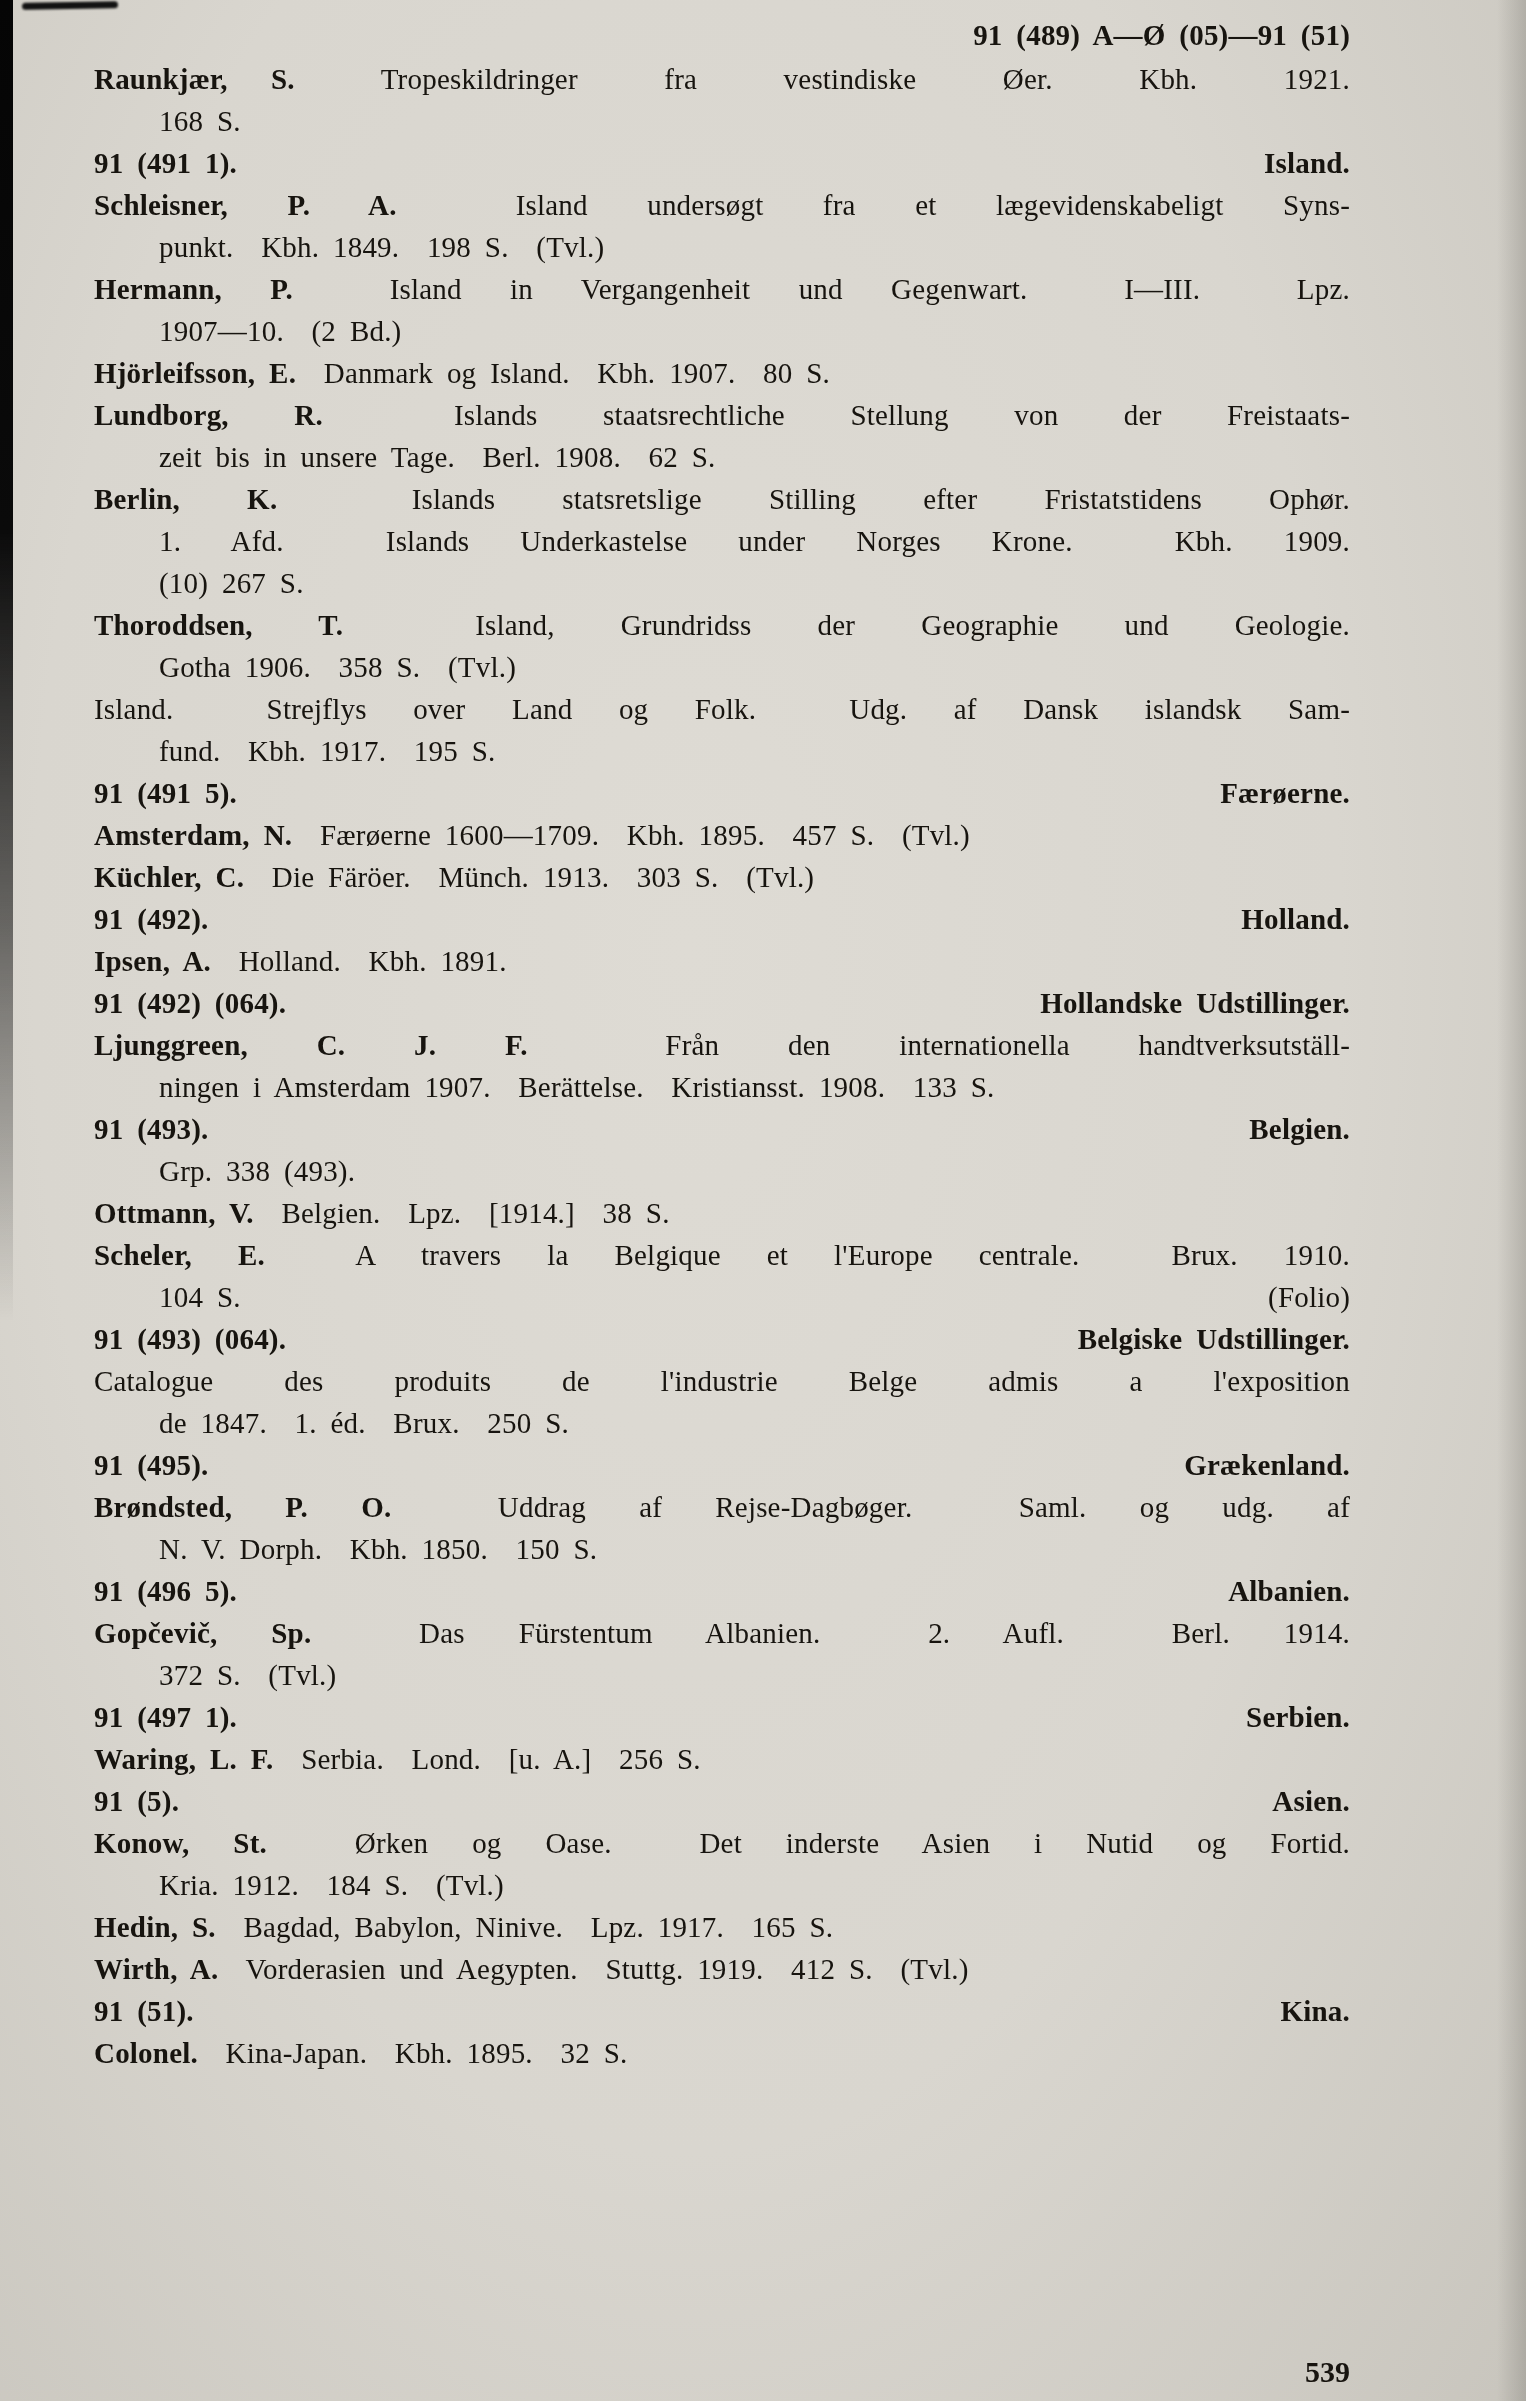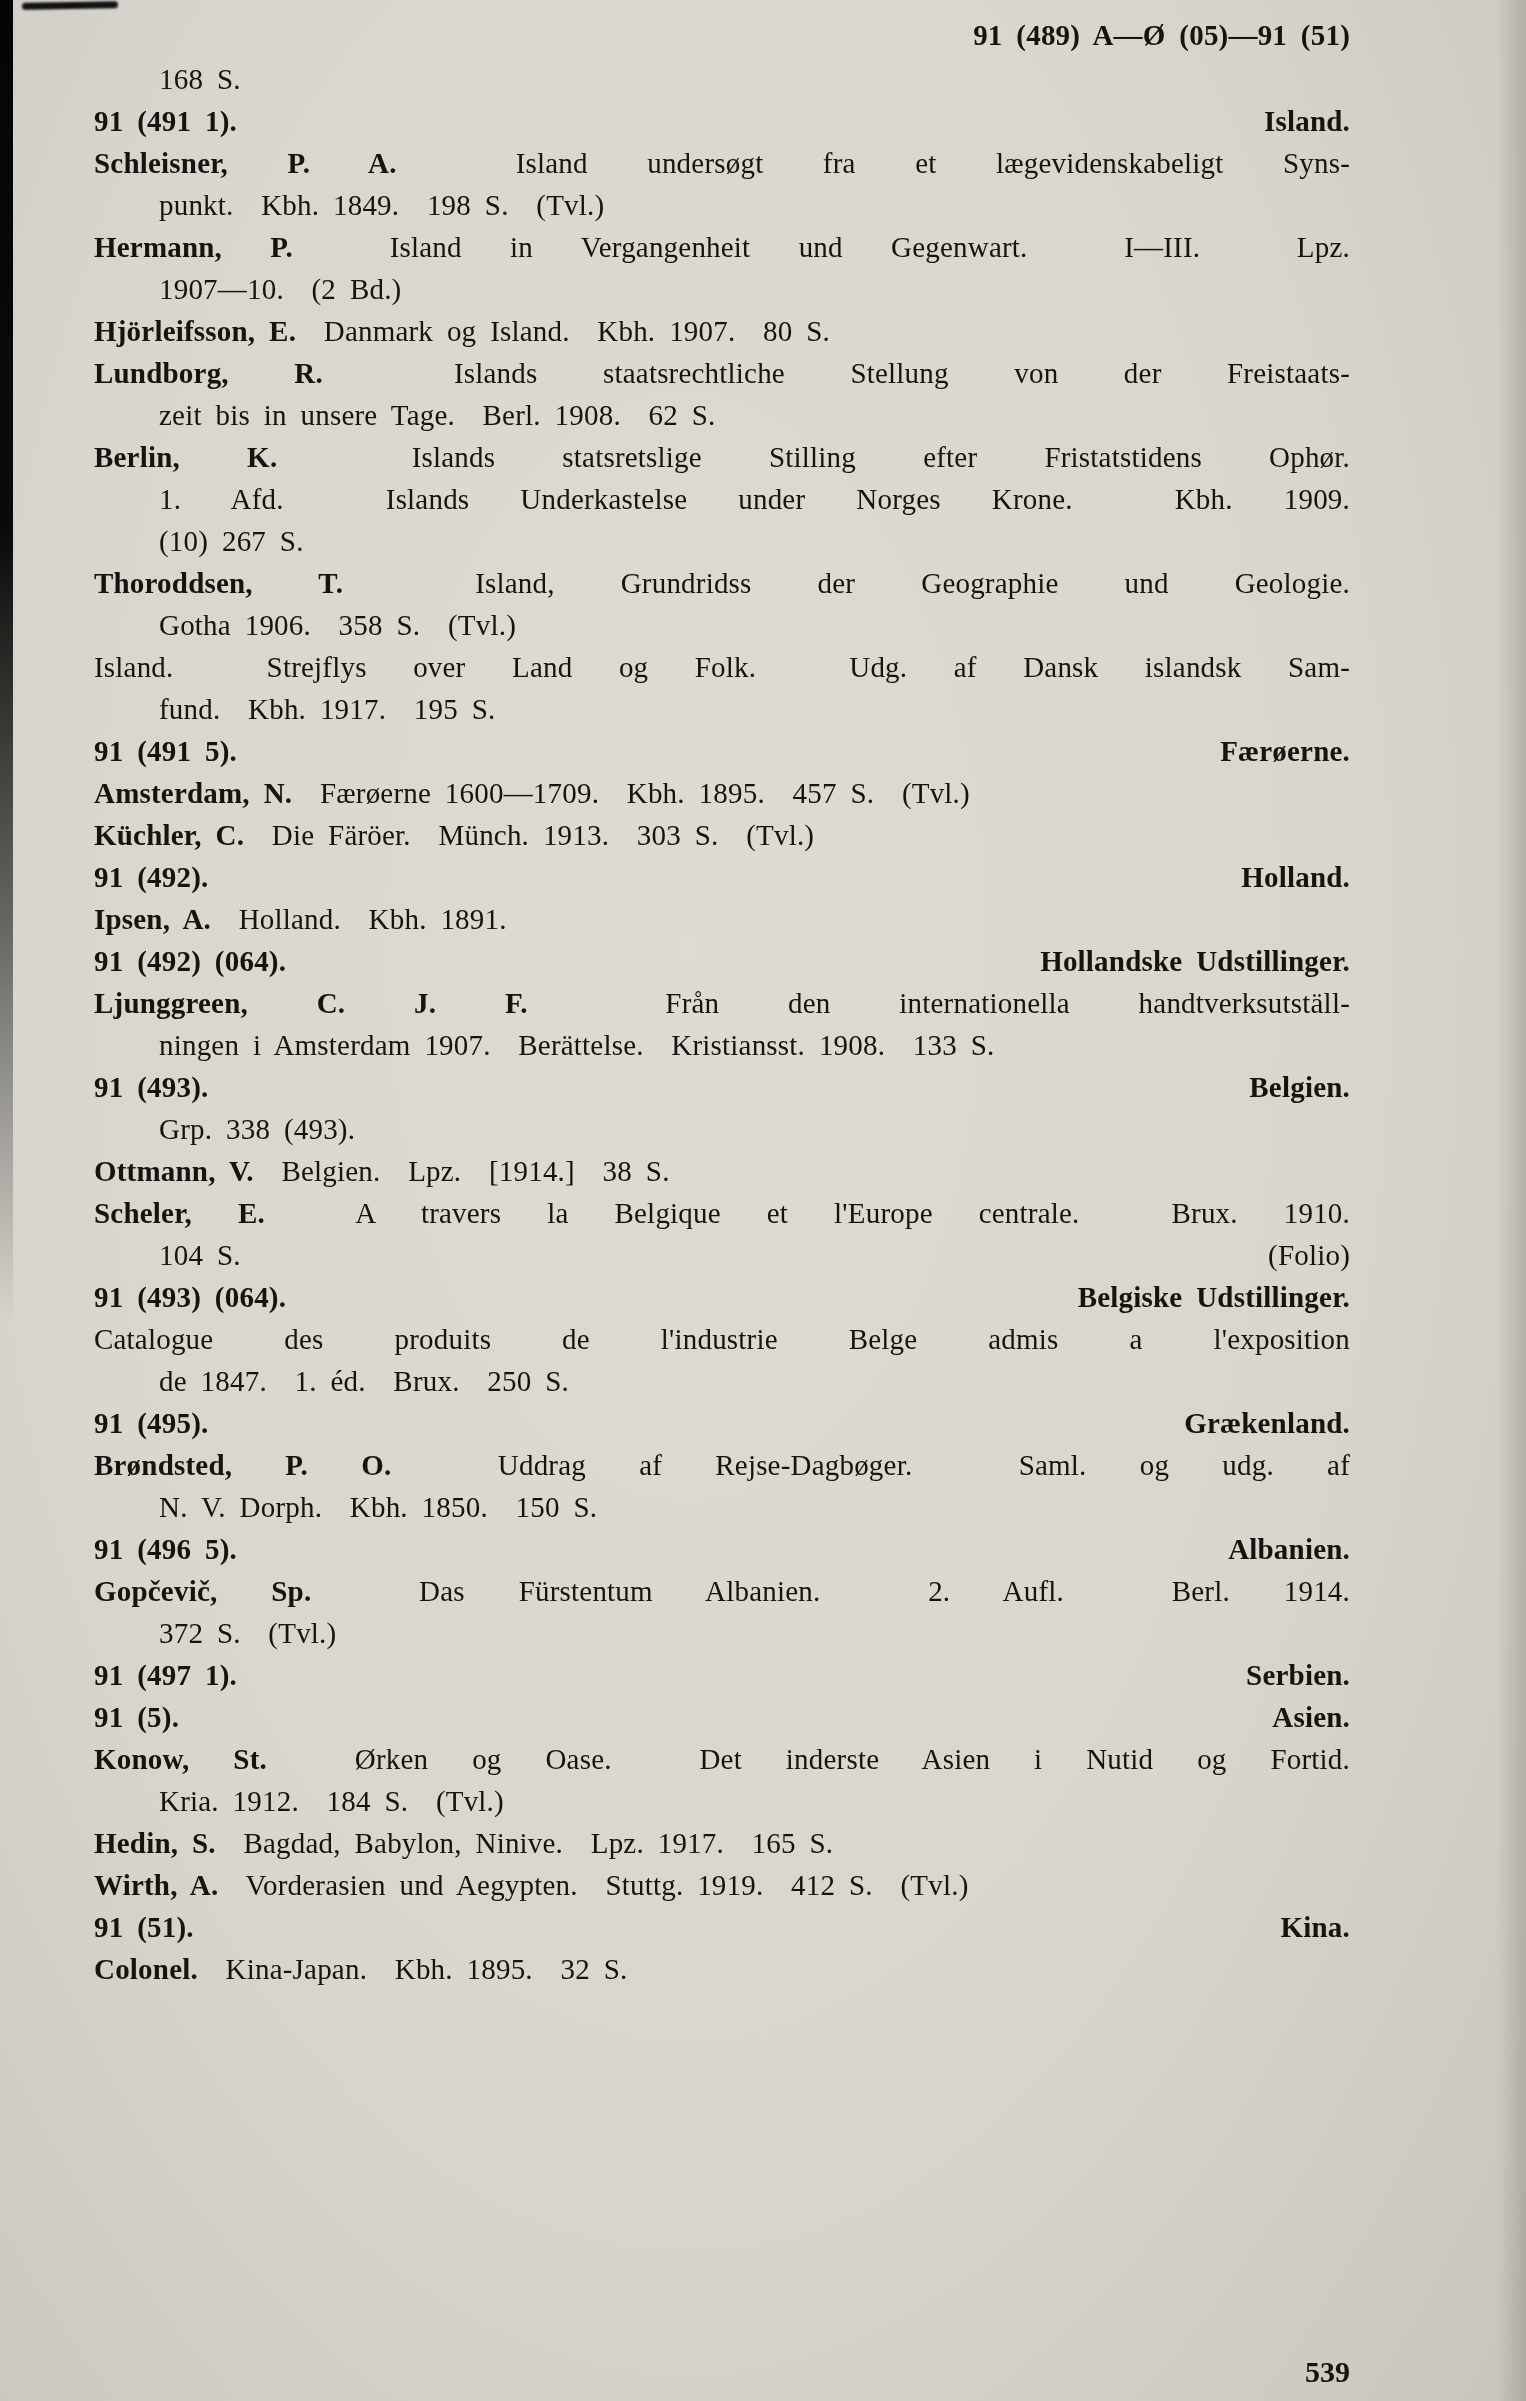--- a/index.html
+++ b/index.html
@@ -61,20 +61,21 @@
 
 <div class="page">
   <div class="edge-left"></div>
   <div class="corner-top"></div>
   <div class="smudge-right"></div>
 
   <div class="content">
     <div class="running-header">91 (489) A—Ø (05)—91 (51)</div>
     <div class="entry-list">
         <div class="entry">
+          <div class="ln first j"><b class="lead">Raunkjær, S.</b>&nbsp; Tropeskildringer&nbsp; fra&nbsp; vestindiske&nbsp; Øer.&nbsp; Kbh.&nbsp; 1921.</div>
           <div class="ln cont">168 S.</div>
         </div>
         <div class="class-row">
           <b class="num">91 (491 1).</b>
           <b class="lbl">Island.</b>
         </div>
         <div class="entry">
           <div class="ln first j"><b class="lead">Schleisner, P. A.</b>&nbsp; Island undersøgt fra et lægevidenskabeligt Syns-</div>
           <div class="ln cont">punkt.&nbsp; Kbh. 1849.&nbsp; 198 S.&nbsp; (Tvl.)</div>
         </div>
@@ -162,20 +163,23 @@
           <b class="lbl">Albanien.</b>
         </div>
         <div class="entry">
           <div class="ln first j"><b class="lead">Gopčevič, Sp.</b>&nbsp; Das Fürstentum Albanien.&nbsp; 2. Aufl.&nbsp; Berl. 1914.</div>
           <div class="ln cont">372 S.&nbsp; (Tvl.)</div>
         </div>
         <div class="class-row">
           <b class="num">91 (497 1).</b>
           <b class="lbl">Serbien.</b>
         </div>
+        <div class="entry">
+          <div class="ln first"><b class="lead">Waring, L. F.</b>&nbsp; Serbia.&nbsp; Lond.&nbsp; [u. A.]&nbsp; 256 S.</div>
+        </div>
         <div class="class-row">
           <b class="num">91 (5).</b>
           <b class="lbl">Asien.</b>
         </div>
         <div class="entry">
           <div class="ln first j"><b class="lead">Konow, St.</b>&nbsp; Ørken og Oase.&nbsp; Det inderste Asien i Nutid og Fortid.</div>
           <div class="ln cont">Kria. 1912.&nbsp; 184 S.&nbsp; (Tvl.)</div>
         </div>
         <div class="entry">
           <div class="ln first"><b class="lead">Hedin, S.</b>&nbsp; Bagdad, Babylon, Ninive.&nbsp; Lpz. 1917.&nbsp; 165 S.</div>

